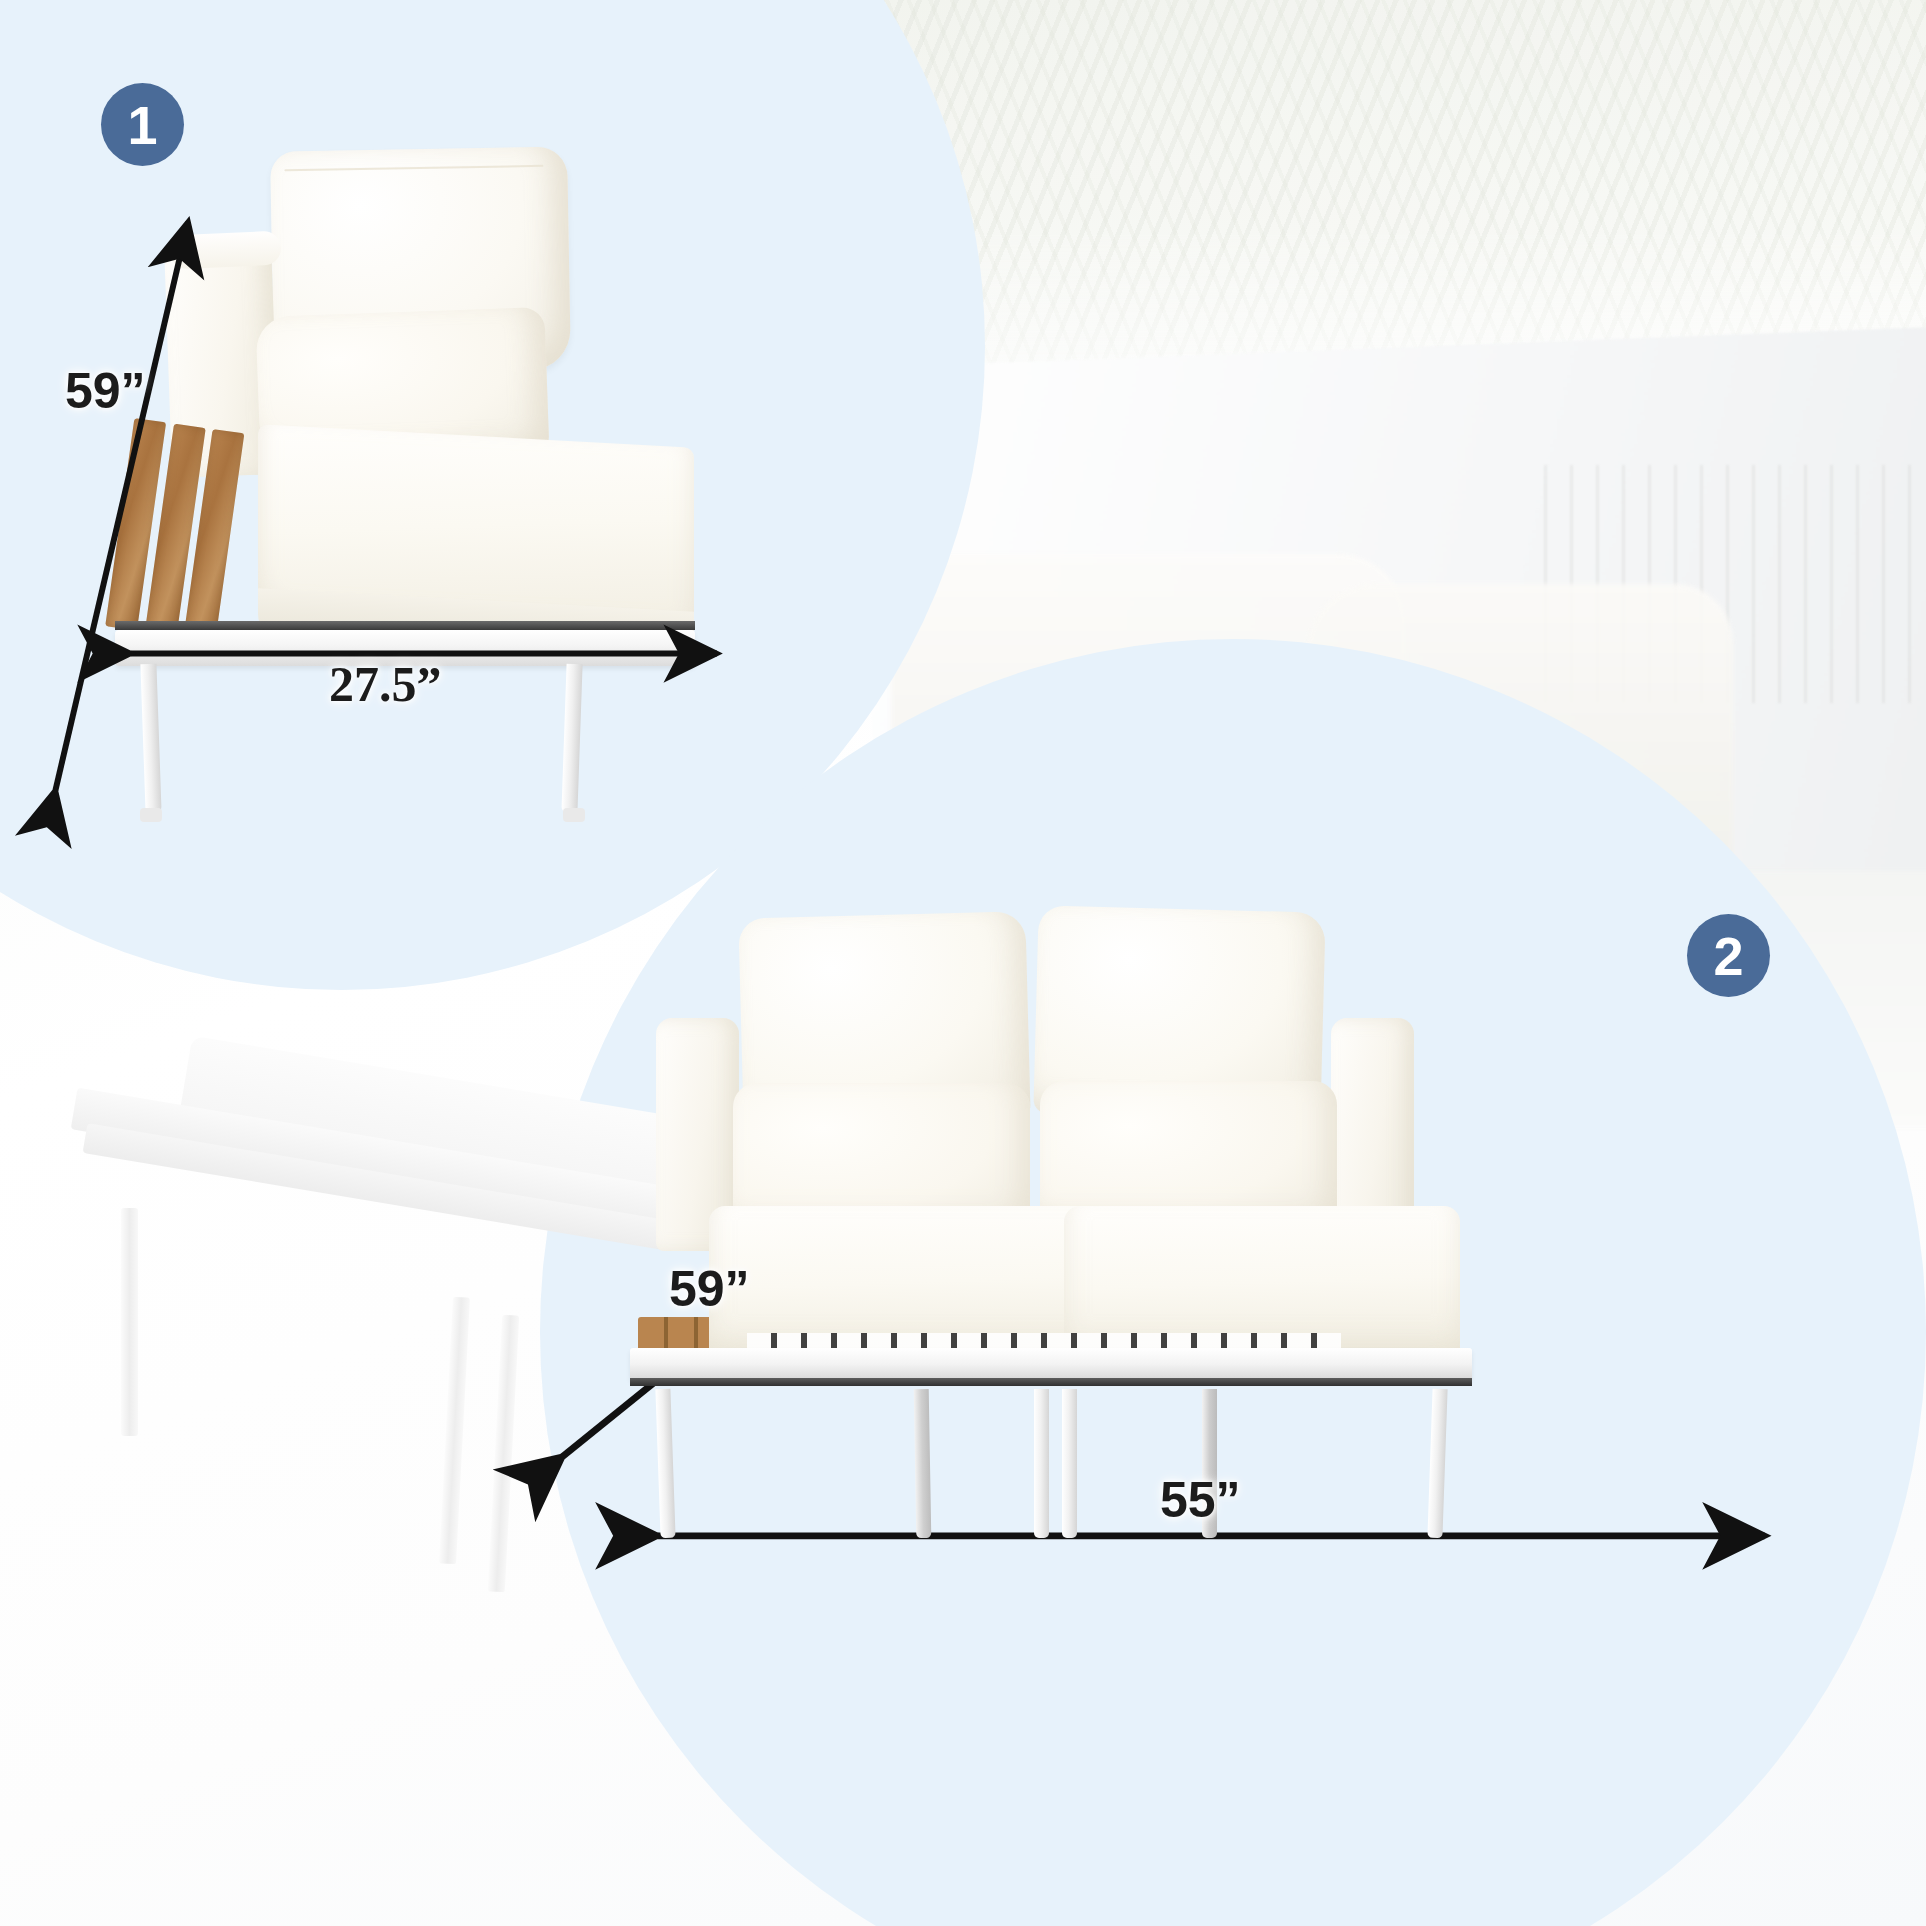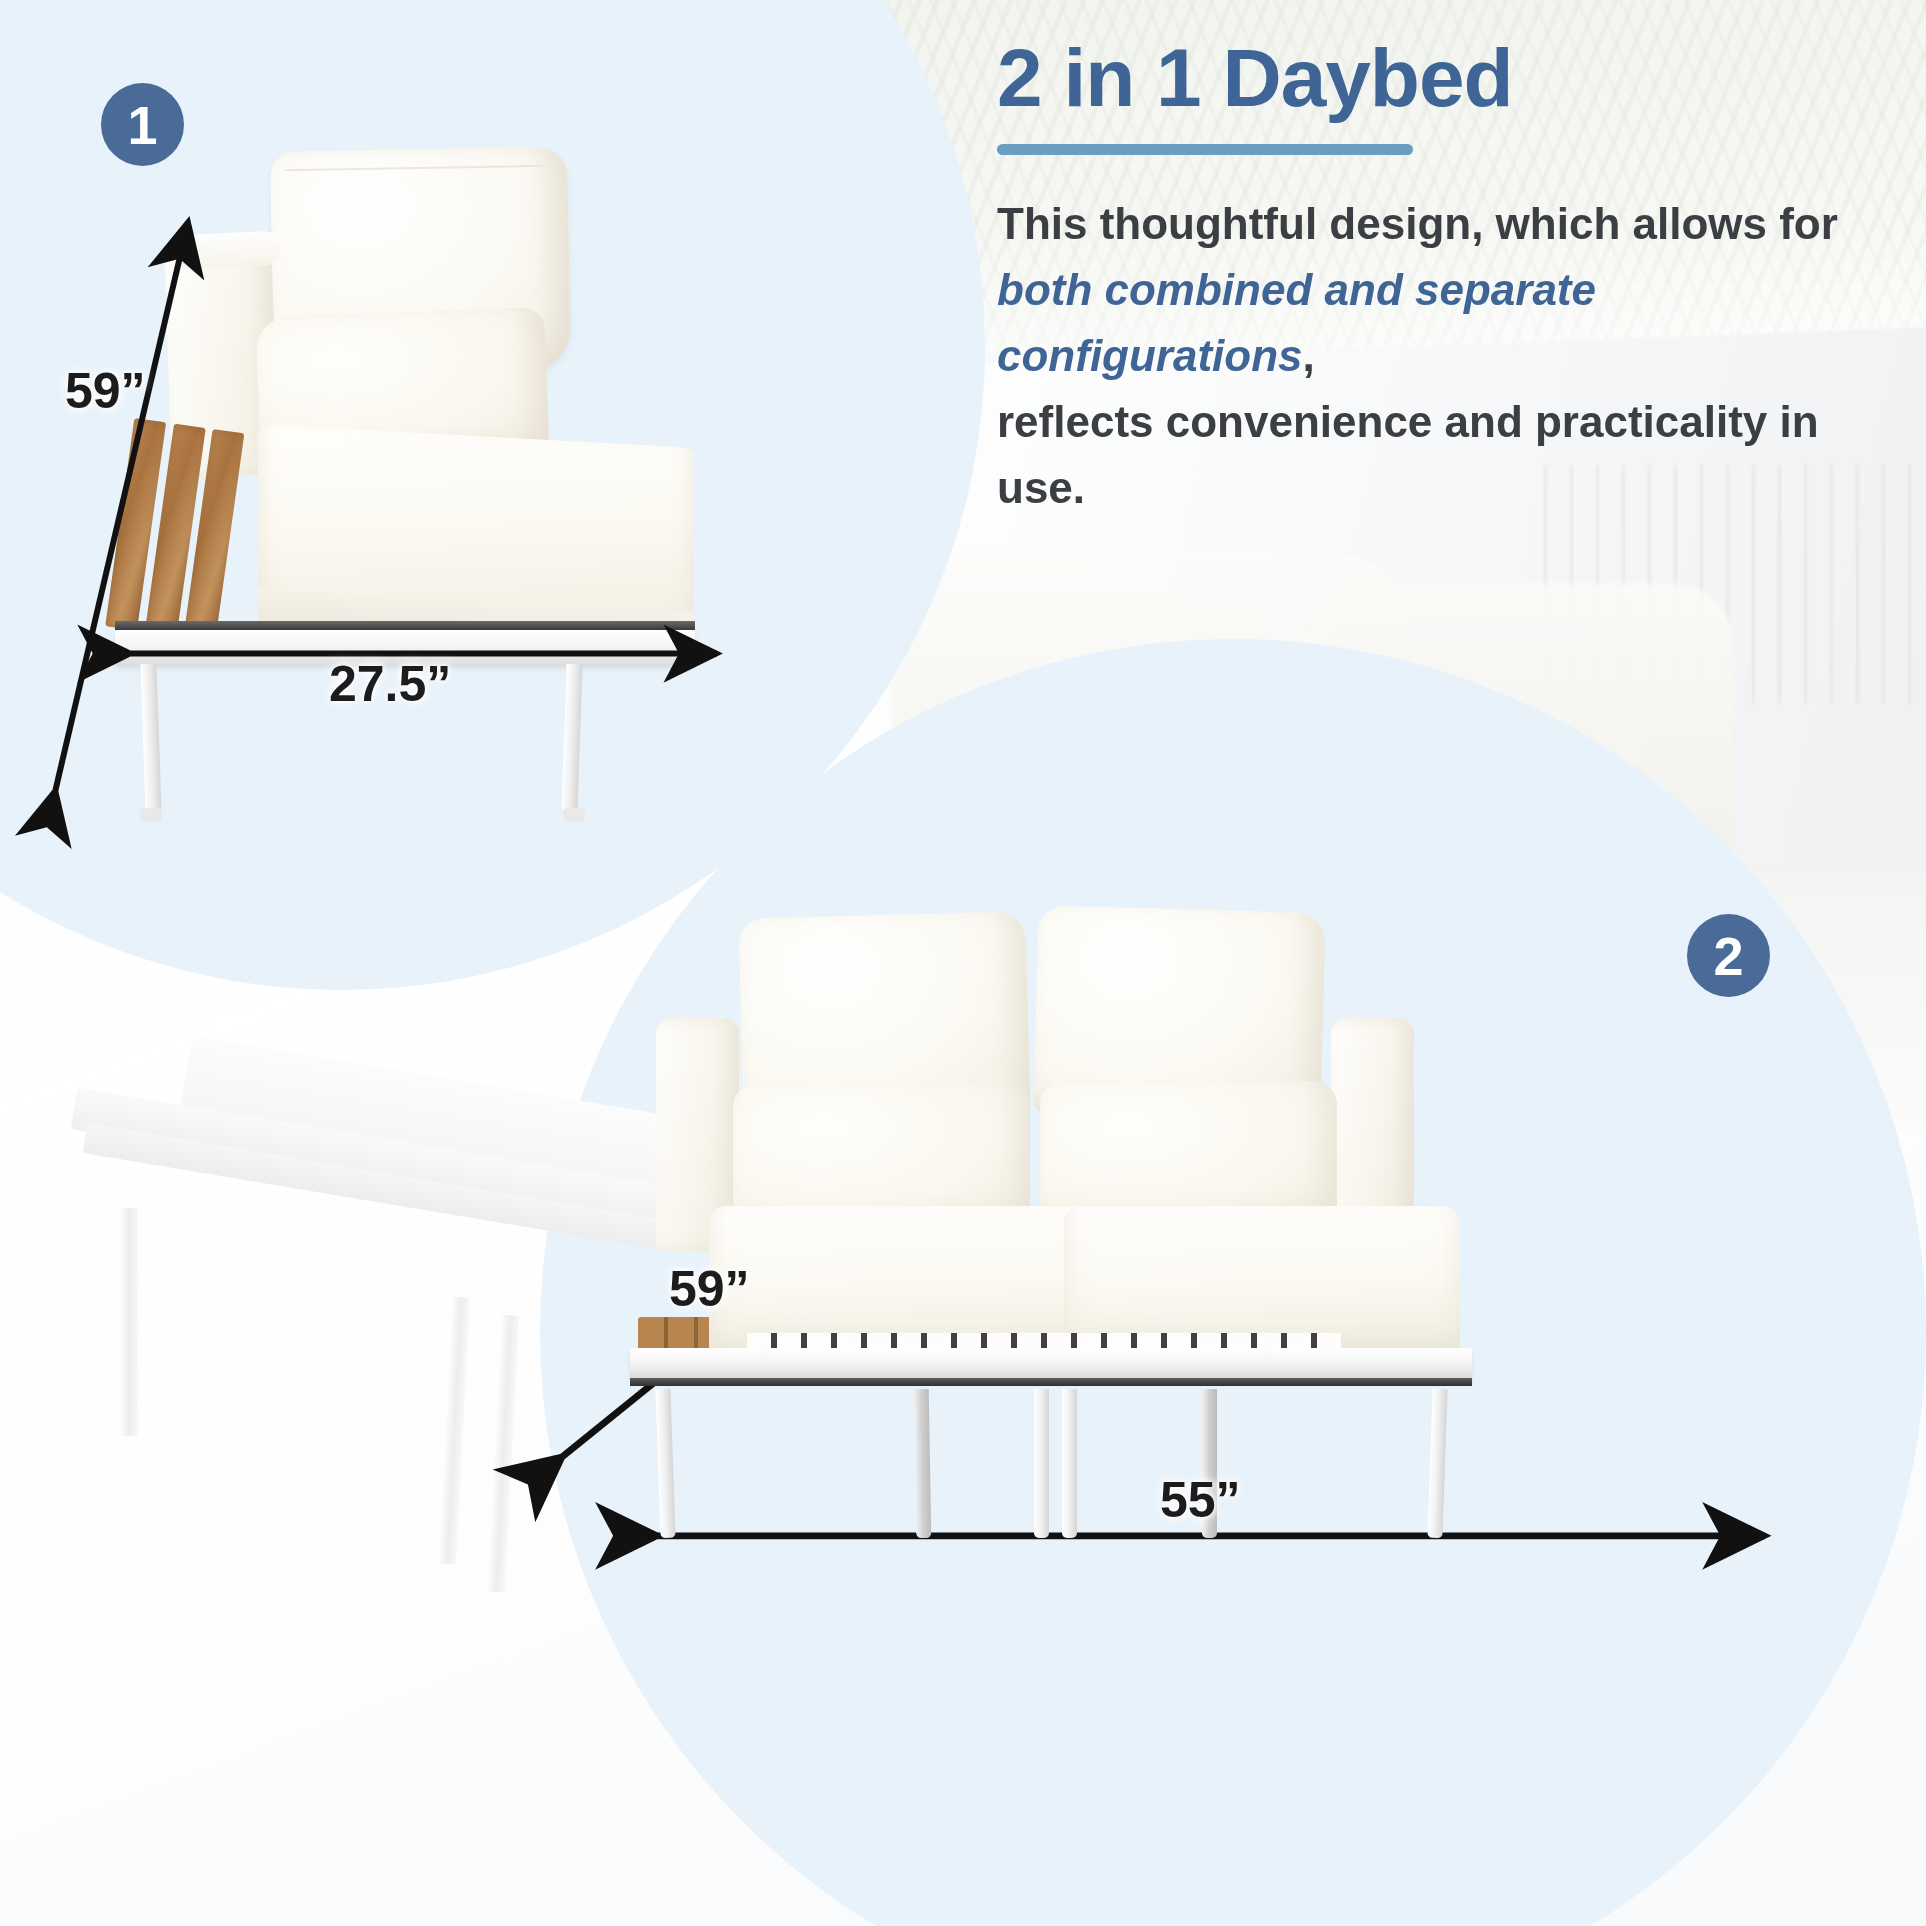--- a/index.html
+++ b/index.html
@@ -280,29 +280,20 @@
 
   <div class="ghost-bed">
     <div class="gb-seat"></div>
     <div class="gb-top"></div>
     <div class="gb-top2"></div>
     <div class="gb-leg l1"></div>
     <div class="gb-leg l2"></div>
     <div class="gb-leg l3"></div>
   </div>
 
-  <div class="headline">
-    <h1 class="title">2 in 1 Daybed</h1>
-    <div class="rule"></div>
-    <div class="body-copy">
-      <span>This thoughtful design, which allows for</span><br>
-      <span class="em">both combined and separate configurations</span><span>,</span><br>
-      <span>reflects convenience and practicality in use.</span>
-    </div>
-  </div>
 
   <div class="badge badge-1">1</div>
   <div class="badge badge-2">2</div>
 
   <div class="prod1">
     <div class="p1-backcush"></div>
     <div class="p1-arm"></div>
     <div class="p1-arm-top"></div>
     <div class="p1-lumbar"></div>
     <div class="p1-wood">
@@ -333,21 +324,21 @@
     <line x1="56" y1="798" x2="190" y2="224" stroke="#111111" stroke-width="6" marker-start="url(#ah)" marker-end="url(#ah)"></line>
 
     <line x1="132" y1="660" x2="724" y2="660" stroke="#111111" stroke-width="6" marker-start="url(#ah)" marker-end="url(#ah)"></line>
 
     <line x1="568" y1="1471" x2="928" y2="1180" stroke="#111111" stroke-width="7" marker-start="url(#ah)" marker-end="url(#ah)"></line>
 
     <line x1="664" y1="1551" x2="1782" y2="1551" stroke="#111111" stroke-width="7" marker-start="url(#ah)" marker-end="url(#ah)"></line>
   </svg>
 
   <div class="dim-label" style="left:65px;top:362px;">59”</div>
-  <div class="dim-label" style="left:329px;top:655px;">27.5”</div>
+  <div class="dim-label" style="left:329px;top:655px;font-family:Liberation Serif, serif;">27.5”</div>
 
   <div class="prod2">
     <div class="p2-back b1"></div>
     <div class="p2-back b2"></div>
     <div class="p2-arm a-l"></div>
     <div class="p2-arm a-r"></div>
     <div class="p2-lumbar m1"></div>
     <div class="p2-lumbar m2"></div>
     <div class="p2-wood w-l"></div>
     <div class="p2-wood w-r"></div>

